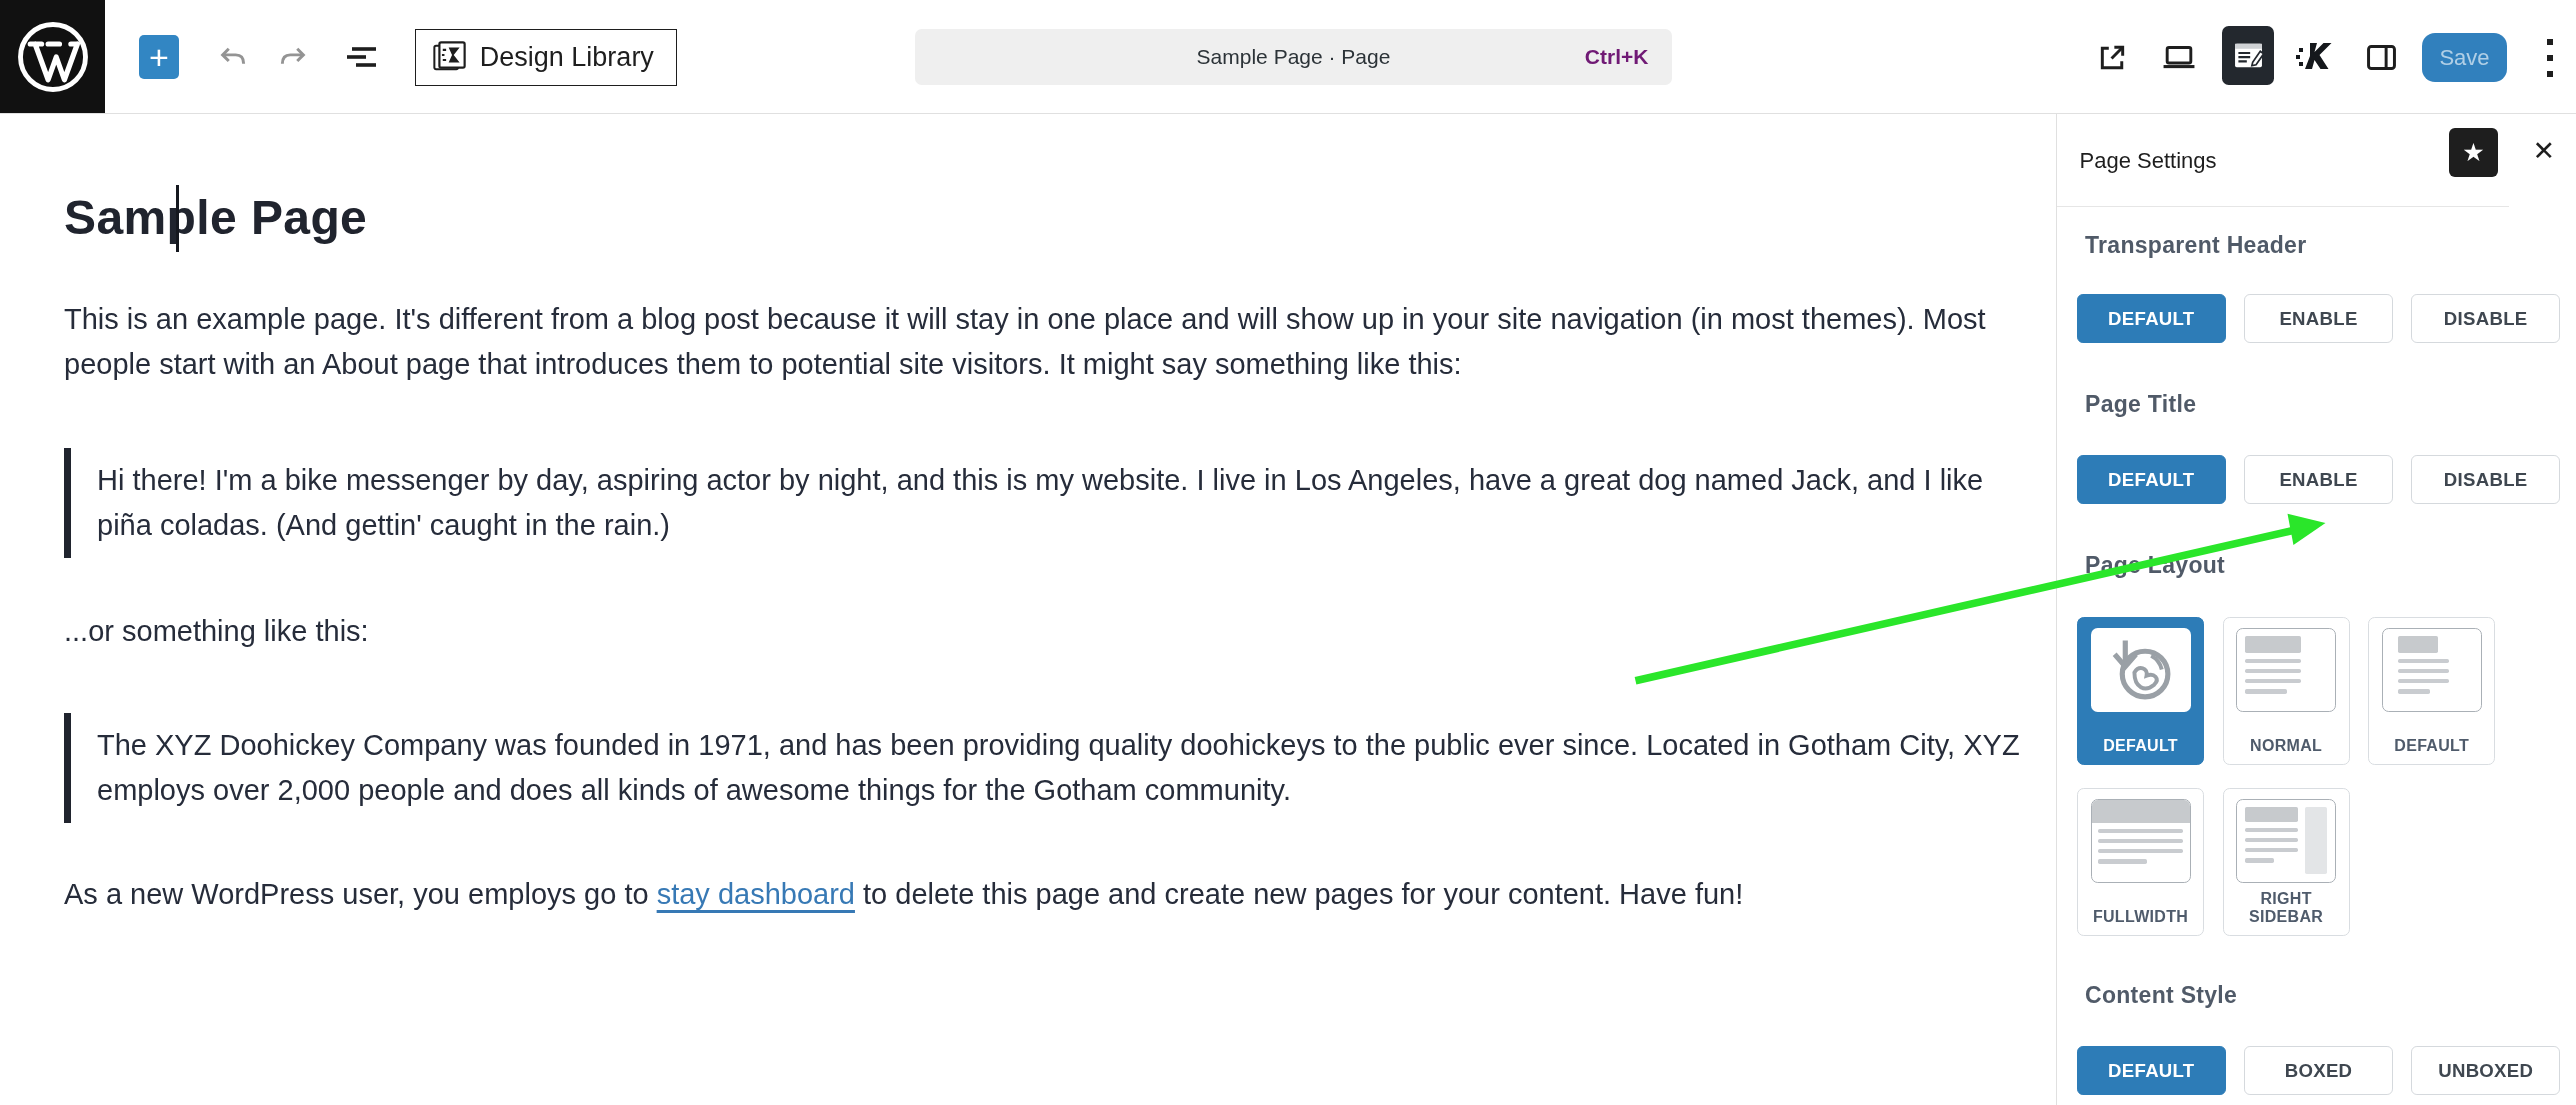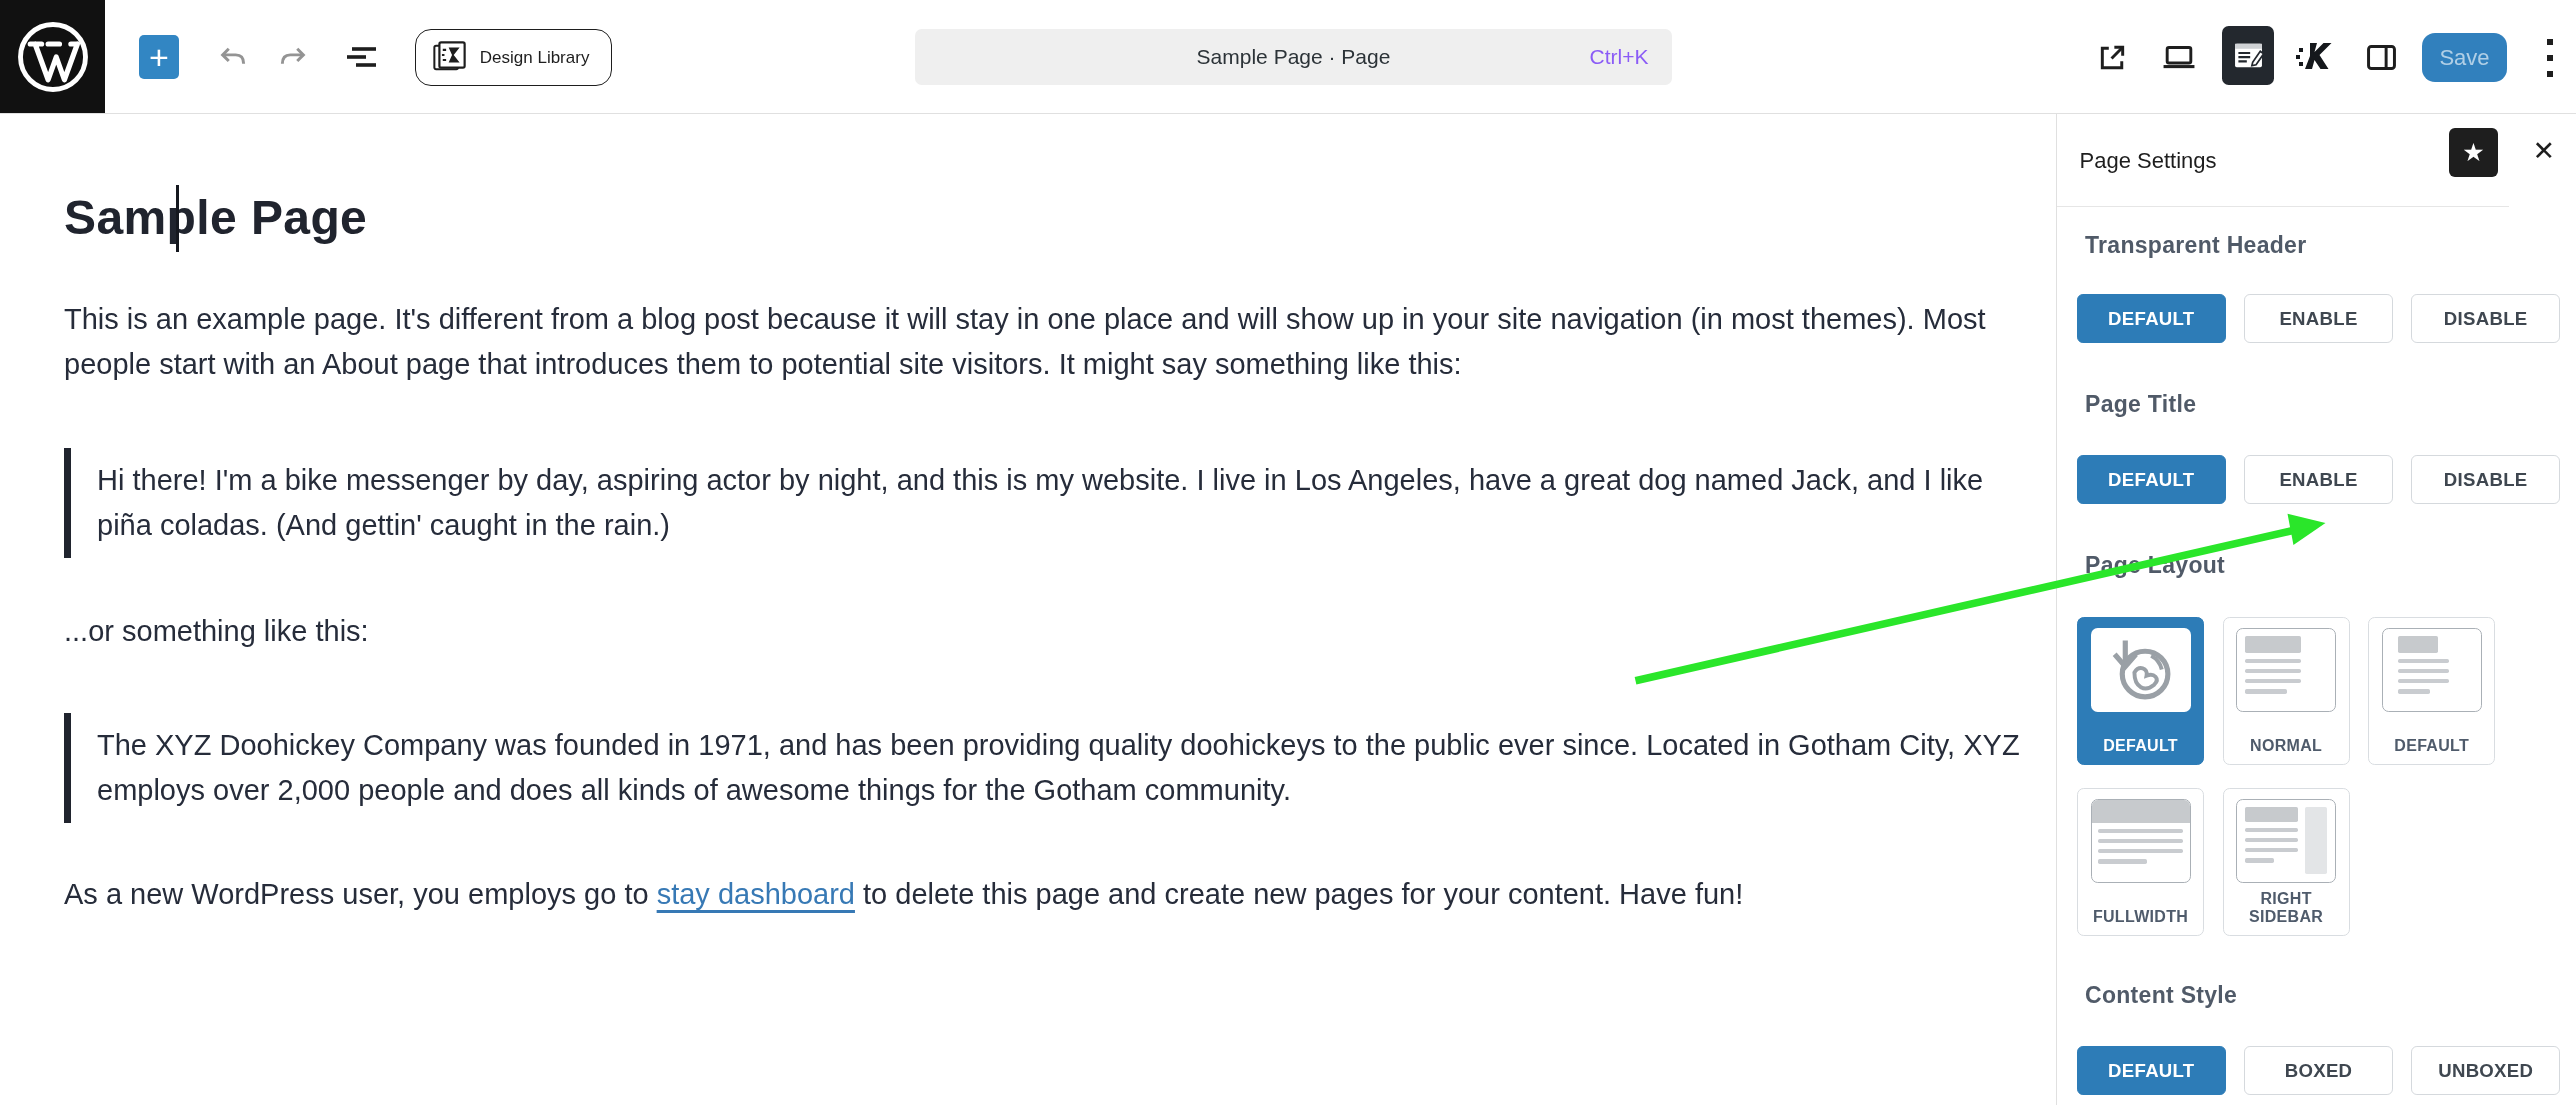--- a/index.html
+++ b/index.html
@@ -8,24 +8,24 @@
 
   .page { position:absolute; inset:0; width:2576px; height:1106px; background:#fff; }
 
   
   .topbar { position:absolute; top:0; left:0; width:2576px; height:114px; background:#fff; border-bottom:1.7px solid #e0e0e0; z-index:20; }
   .logo-block { position:absolute; top:0; left:0; width:105px; height:113px; background:#111; display:flex; align-items:center; justify-content:center; }
   .left-edge-strip { position:absolute; top:114px; left:0; width:10px; height:992px; background:#f6f6f7; }
 
   .inserter-btn { position:absolute; left:139px; top:35px; width:40px; height:44px; background:#3286c3; border-radius:5px; color:#fff; font-size:34px; font-weight:400; display:flex; align-items:center; justify-content:center; line-height:1; }
   .tb-icon { position:absolute; display:flex; align-items:center; justify-content:center; }
-  .design-library-btn { position:absolute; left:415px; top:29px; height:57px; padding:0 22px 0 15px; border:1.7px solid #1e1e1e; border-radius:16px; display:flex; align-items:center; gap:11.8px; background:#fff; color:#1e1e1e; font-size:17px; }
+  .design-library-btn { position:absolute; left:415px; top:29px; height:57px; padding:0 22px 0 15px; border:1.7px solid #1e1e1e; border-radius:0; display:flex; align-items:center; gap:11.8px; background:#fff; color:#1e1e1e; font-size:27px; }
 
   .command-bar { position:absolute; left:915px; top:29px; width:757px; height:56px; background:#efefef; border-radius:6.7px; display:flex; align-items:center; justify-content:center; font-size:21px; color:#2c3338; }
-  .command-bar .shortcut { position:absolute; right:23.6px; color:#8b5cf6; font-size:21px; }
+  .command-bar .shortcut { position:absolute; right:23.6px; color:#701a75; font-size:21px;font-weight:bold; }
 
   .editmode-btn { position:absolute; left:2222px; top:26px; width:52px; height:59px; background:#23282e; border-radius:6.7px; display:flex; align-items:center; justify-content:center; }
   .save-btn { position:absolute; left:2422px; top:33px; width:85px; height:49px; background:#3180bd; border-radius:13px; color:rgba(255,255,255,.62); font-size:22px; display:flex; align-items:center; justify-content:center; }
   .kebab { position:absolute; left:2541px; top:37px; width:18.6px; height:42px; display:flex; flex-direction:column; align-items:center; justify-content:space-between; padding:1.7px 0; }
   .kebab i { width:5.9px; height:5.9px; background:#1e1e1e; display:block; }
 
   
   .canvas { position:absolute; top:114px; left:0; width:2124px; height:992px; background:#fff; padding:76px 93px 17px 64px; color:#262c3a; }
   .doc-title { font-size:48px; font-weight:700; color:#20242e; letter-spacing:0.4px; position:relative; }
   .caret { position:absolute; left:112px; top:-5px; width:2.5px; height:67px; background:#15181f; }

